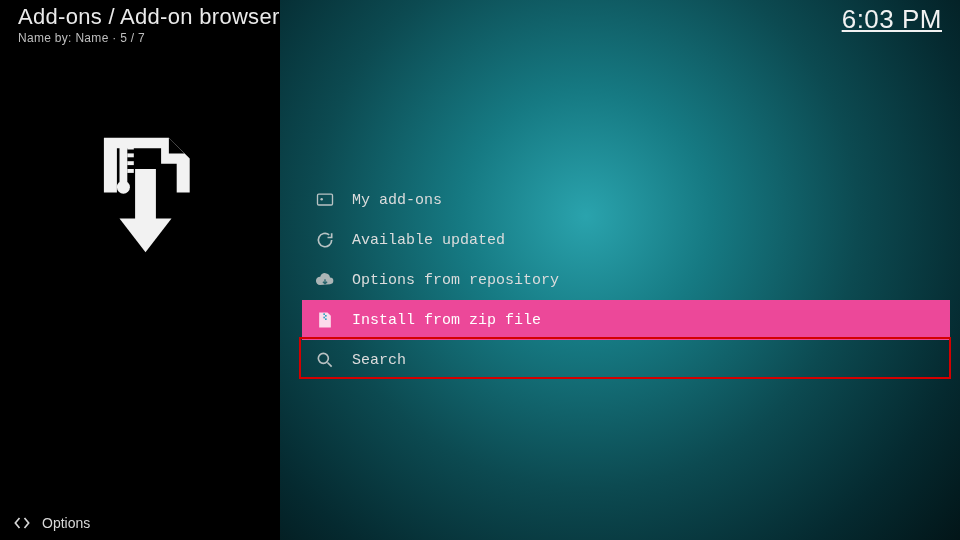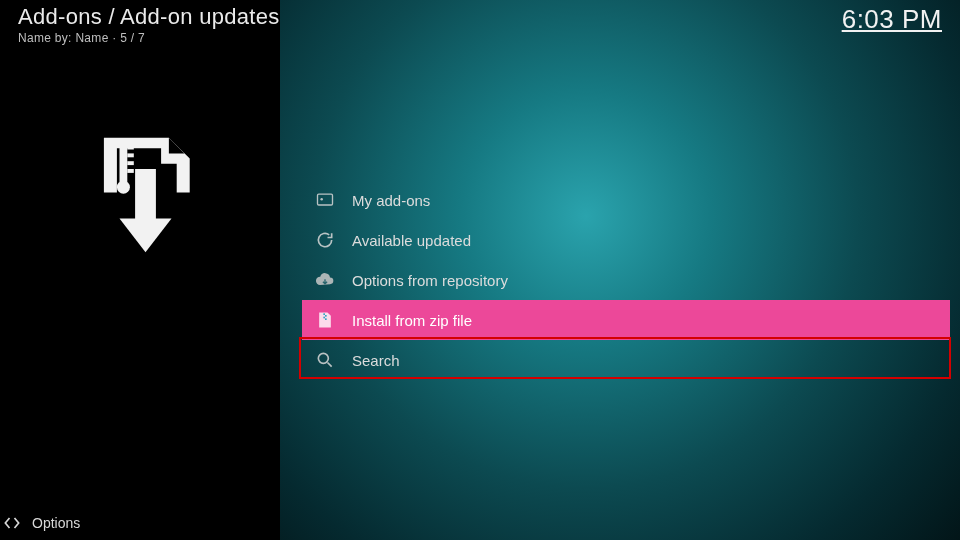--- a/index.html
+++ b/index.html
@@ -70,20 +70,21 @@
   }
   .menu-item {
     display: flex;
     align-items: center;
     height: 40px;
     padding-left: 12px;
     font-size: 15px;
     font-weight: 300;
     color: #dcdcdc;
     cursor: pointer;
+    font-family: Liberation Mono, monospace;
   }
   .menu-item .mi-icon {
     width: 22px;
     height: 22px;
     margin-right: 16px;
     display: flex;
     align-items: center;
     justify-content: center;
     opacity: 0.85;
   }
@@ -98,21 +99,21 @@
     pointer-events: none;
   }
   .footer {
     position: absolute;
     left: 0;
     bottom: 0;
     width: 280px;
     height: 34px;
     display: flex;
     align-items: center;
-    padding-left: 2px;
+    padding-left: 12px;
     color: #d8d8d8;
     font-size: 14px;
     font-weight: 300;
     cursor: pointer;
   }
   .footer .arrows {
     width: 20px;
     height: 20px;
     margin-right: 10px;
     display: flex;
@@ -121,21 +122,21 @@
   }
 </style>
 </head>
 <body>
 
 <div class="bg"></div>
 <div class="sidebar"></div>
 
 <div class="header">
   <div class="header-left">
-    <div class="breadcrumb">Add-ons / Add-on updates</div>
+    <div class="breadcrumb">Add-ons / Add-on browser</div>
     <div class="sort-line">
       <span>Name by:</span>
       <span>Name</span>
       <span> · </span>
       <span>5 / 7</span>
     </div>
   </div>
   <div class="clock">6:03 PM</div>
 </div>
 

